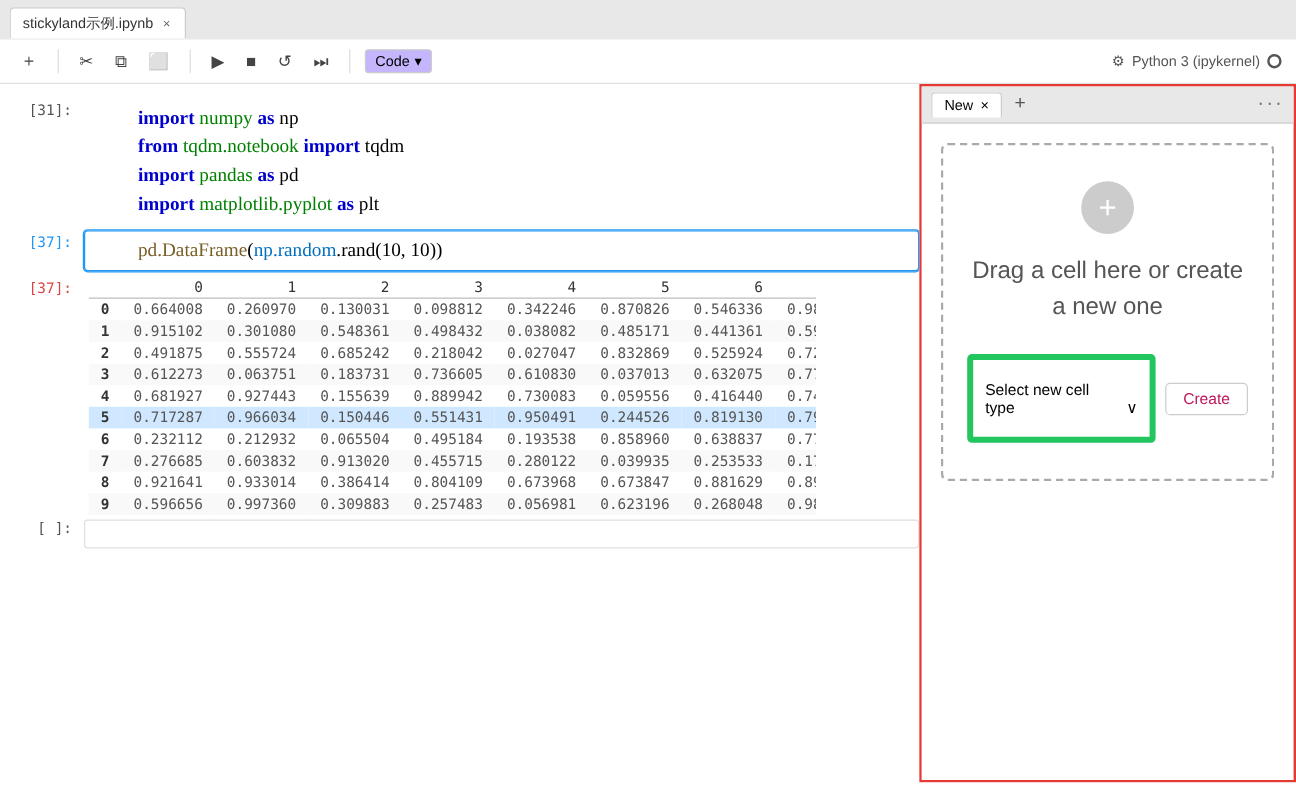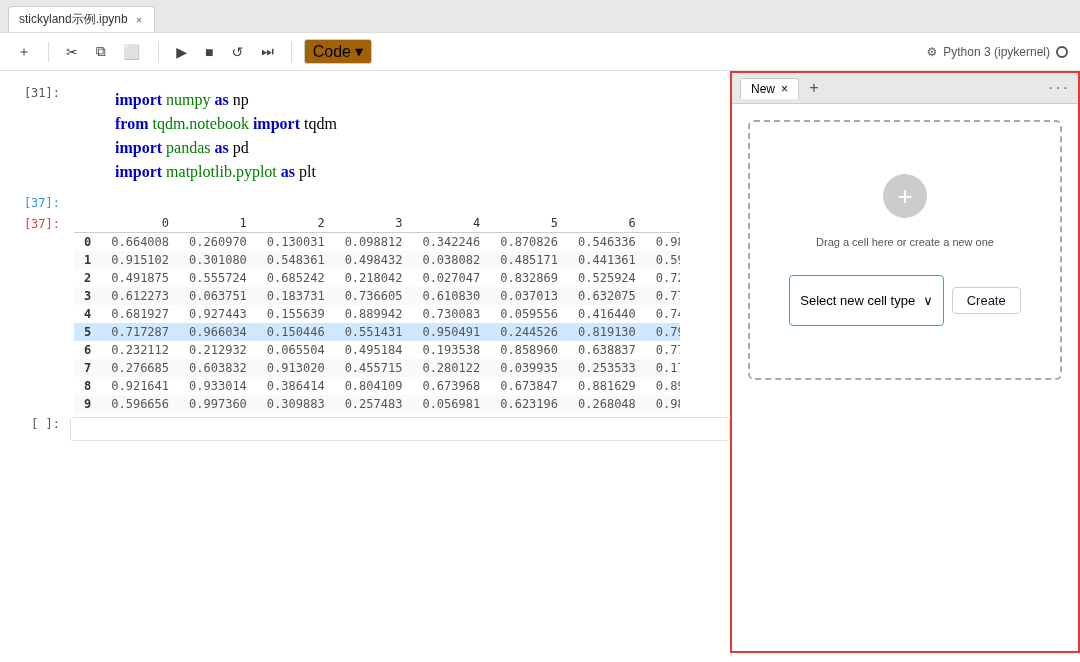--- a/index.html
+++ b/index.html
@@ -64,22 +64,22 @@
       height: 20px;
       background: #ddd;
       margin: 0 4px;
     }
     .cell-type-select {
       display: flex;
       align-items: center;
       border: 1px solid #ccc;
       border-radius: 3px;
       padding: 2px 8px;
-      font-size: 16px;
-      background: #a16207;
+      font-size: 12px;
+      background: #c4b5fd;
       cursor: pointer;
       gap: 4px;
     }
     .kernel-info {
       margin-left: auto;
       display: flex;
       align-items: center;
       gap: 6px;
       font-size: 12px;
       color: #555;
@@ -180,21 +180,21 @@
       color: #333;
     }
 
     
     .df-table tr.highlighted td {
       background: #d0e8ff !important;
     }
 
     
     .right-panel {
-      width: 350px;
+      width: 314px;
       flex-shrink: 0;
       border: 2px solid #e53935;
       background: #fff;
       display: flex;
       flex-direction: column;
       overflow: hidden;
     }
     .panel-header {
       background: #e8e8e8;
       display: flex;
@@ -258,50 +258,50 @@
       height: 44px;
       border-radius: 50%;
       background: #ccc;
       display: flex;
       align-items: center;
       justify-content: center;
       font-size: 26px;
       color: #fff;
     }
     .drop-text {
-      font-size: 11px;
+      font-size: 20px;
       color: #555;
       text-align: center;
       line-height: 1.5;
     }
     .drop-actions {
       display: flex;
       align-items: center;
       gap: 8px;
       margin-top: 8px;
     }
     .cell-type-dropdown {
       display: flex;
       align-items: flex-end;
-      border: 1px solid #22c55e;
+      border: 5px solid #22c55e;
       border-radius: 4px;
       padding: 17px 10px;
       font-size: 13px;
       background: #fff;
       cursor: pointer;
       gap: 8px;
     }
     .create-btn {
       background: #fff;
       border: 1px solid #ccc;
       border-radius: 4px;
       padding: 5px 14px;
       font-size: 13px;
       cursor: pointer;
-      color: #0f172a;
+      color: #be185d;
     }
 
     
     .empty-cell {
       display: flex;
       padding: 2px 0;
     }
     .empty-indicator {
       min-width: 70px;
       text-align: right;
@@ -363,20 +363,25 @@
           <div><span class="kw">import</span> <span class="im">numpy</span> <span class="kw">as</span> np</div>
           <div><span class="kw">from</span> <span class="im">tqdm.notebook</span> <span class="kw">import</span> tqdm</div>
           <div><span class="kw">import</span> <span class="im">pandas</span> <span class="kw">as</span> pd</div>
           <div><span class="kw">import</span> <span class="im">matplotlib.pyplot</span> <span class="kw">as</span> plt</div>
         </div>
       </div>
     </div>
 
     <div class="cell">
       <div class="cell-indicator active">[37]:</div>
+      <div class="cell-content active-cell">
+        <div class="code-block">
+          <div><span class="fn">pd.DataFrame</span>(<span class="mod">np.random</span>.rand(10, 10))</div>
+        </div>
+      </div>
     </div>
 
     <div class="cell">
       <div class="cell-indicator output-indicator">[37]:</div>
       <div style="overflow-x:auto; max-width: 610px;">
         <table class="df-table">
           <thead>
             <tr>
               <th></th>
               <th>0</th>

